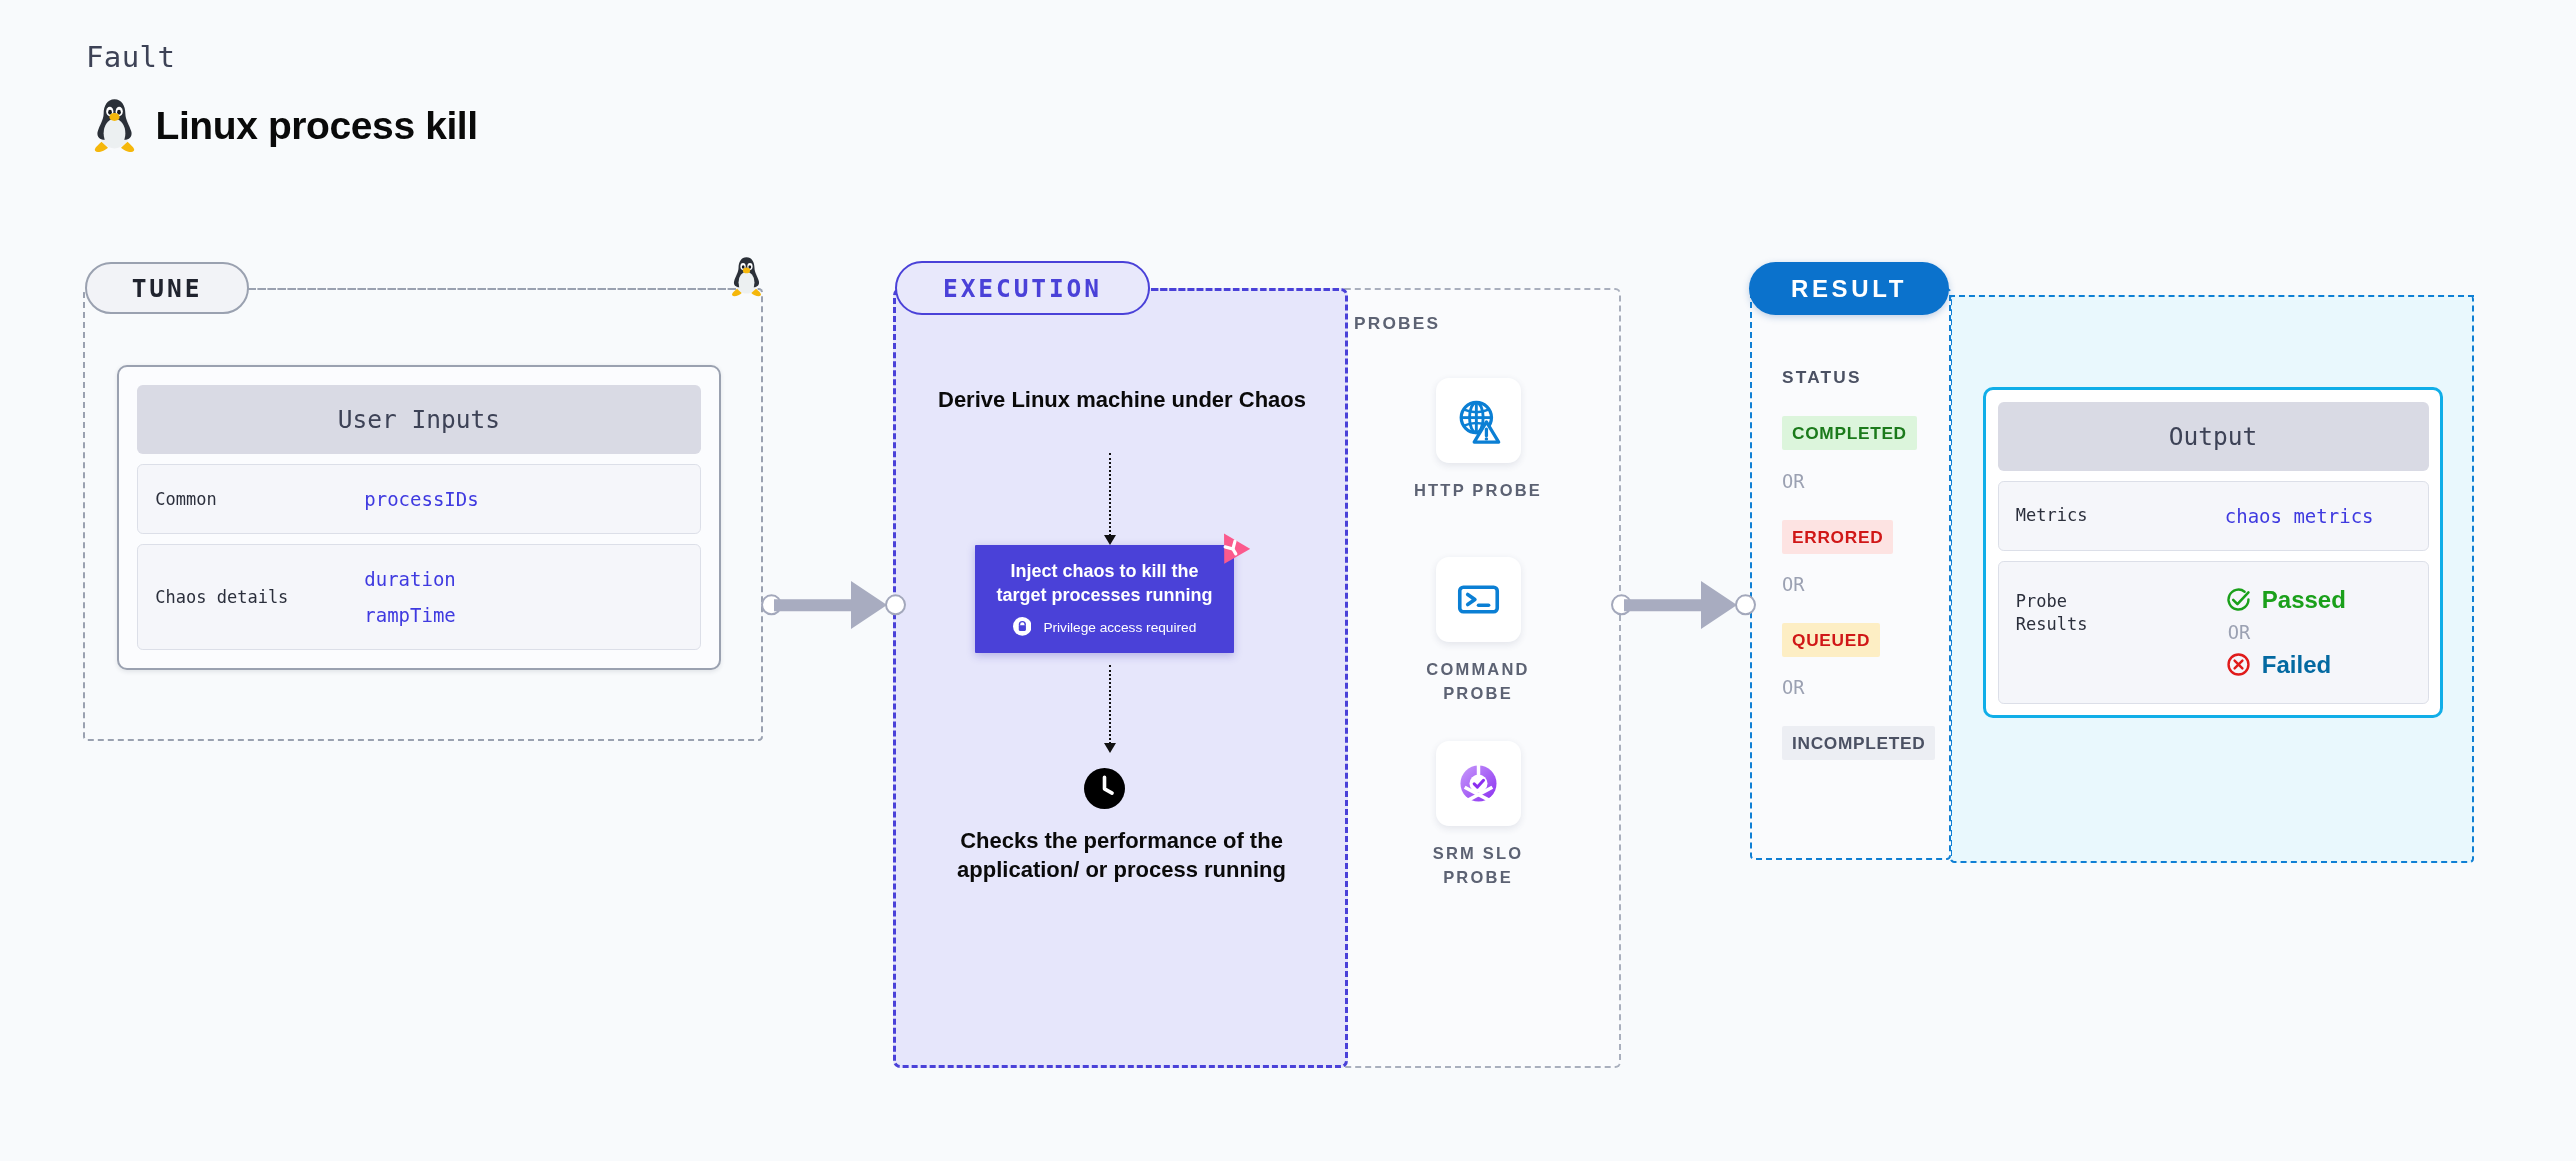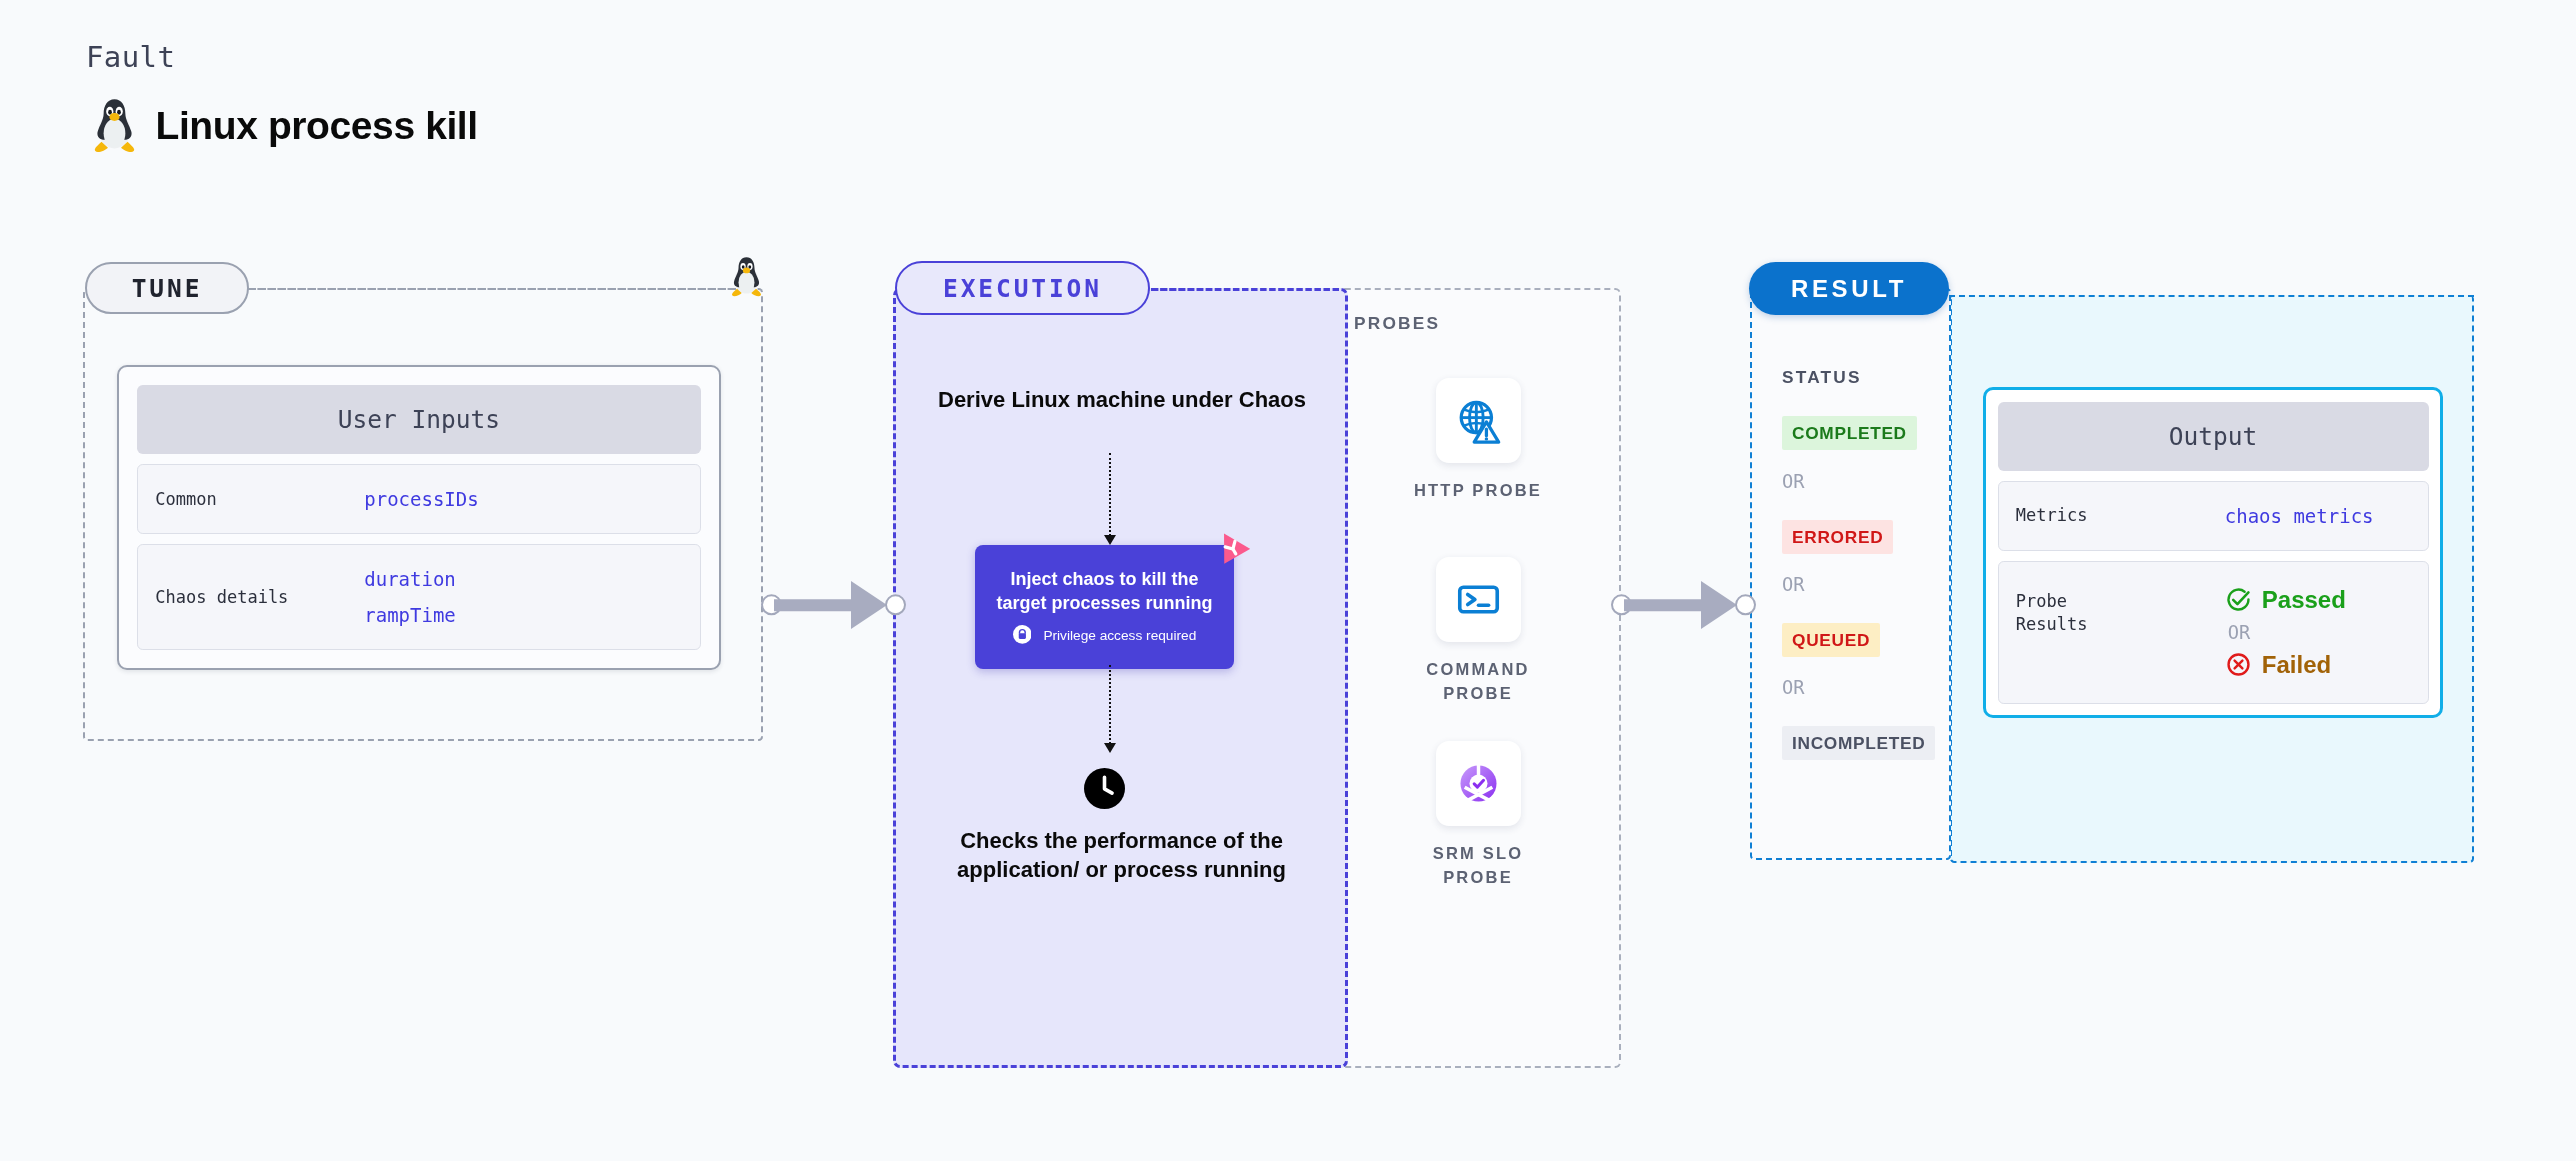--- a/index.html
+++ b/index.html
@@ -182,23 +182,23 @@
     margin-top: -0.7px;
   }
   #arrow-1 { left: 1104px; top: 453px; }
   #arrow-1 .stem { height: 83px; }
   #arrow-2 { left: 1104px; top: 665px; }
   #arrow-2 .stem { height: 79px; }
 
   #chaos-box {
     position: absolute;
     left: 975px; top: 545px;
-    width: 259px; height: 124px;
+    width: 259px; height: 108px;
     background: #4a41d8;
-    border-radius: 8px;
+    border-radius: 1px;
     box-sizing: border-box;
     display: flex;
     flex-direction: column;
     align-items: center;
     justify-content: center;
     box-shadow: 0 2.9px 8.6px rgba(60,50,180,0.28);
   }
   #chaos-box-text {
     color: #ffffff;
     font-size: 18px;
@@ -618,21 +618,21 @@
       <div class="probe-result-line" style="color:#1aa01a;">
         <span class="result-badge-icon">
           <svg width="27" height="27" viewBox="0 0 38 38">
             <path d="M33 19a14 14 0 1 1-5.4-11" fill="none" stroke="#1aa01a" stroke-width="3.4" stroke-linecap="round"></path>
             <path d="M11.5 19.5 L17.5 25.5 L33 9" fill="none" stroke="#1aa01a" stroke-width="3.6" stroke-linecap="round" stroke-linejoin="round"></path>
           </svg>
         </span>
         <span>Passed</span>
       </div>
       <div class="probe-result-or">OR</div>
-      <div class="probe-result-line" style="color:#a16207;">
+      <div class="probe-result-line" style="color:#0369a1;">
         <span class="result-badge-icon">
           <svg width="27" height="27" viewBox="0 0 38 38">
             <circle cx="19" cy="19" r="14" fill="none" stroke="#e01b1b" stroke-width="3.4"></circle>
             <path d="M13.5 13.5 L24.5 24.5 M24.5 13.5 L13.5 24.5" fill="none" stroke="#e01b1b" stroke-width="3.4" stroke-linecap="round"></path>
           </svg>
         </span>
         <span>Failed</span>
       </div>
     </div>
   </div>

